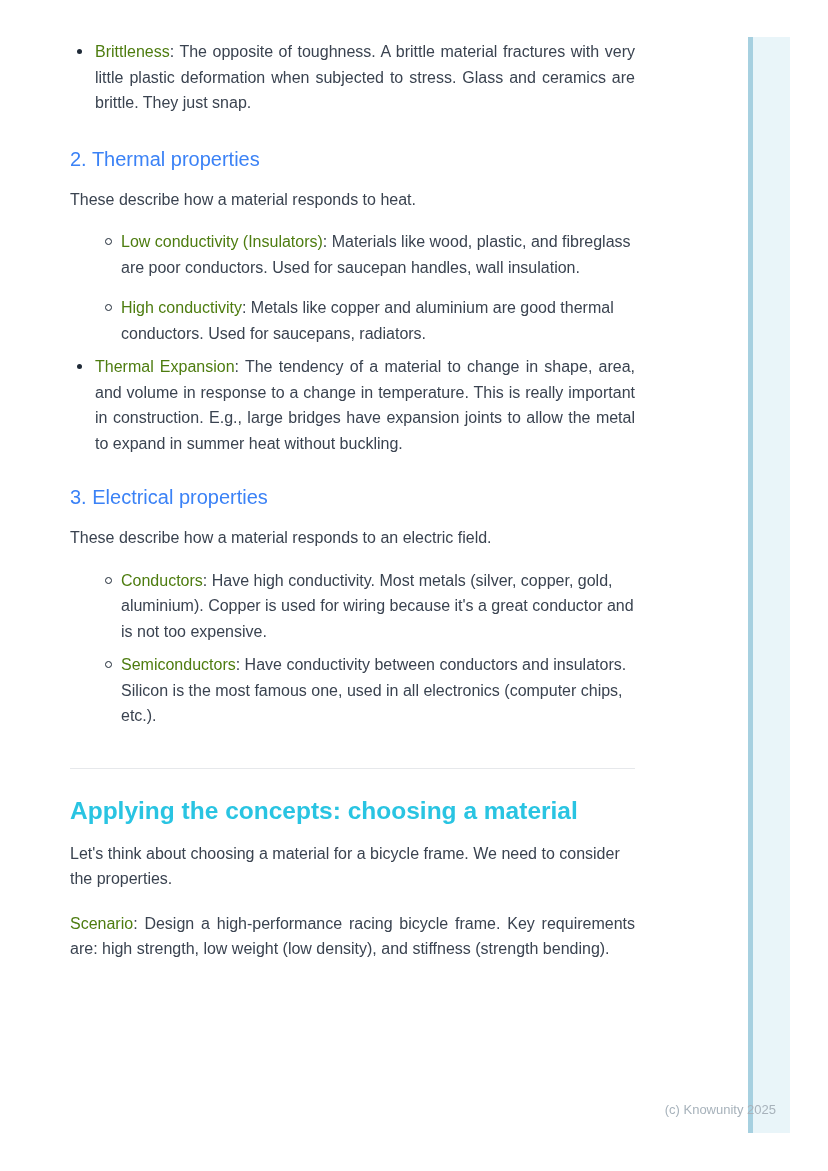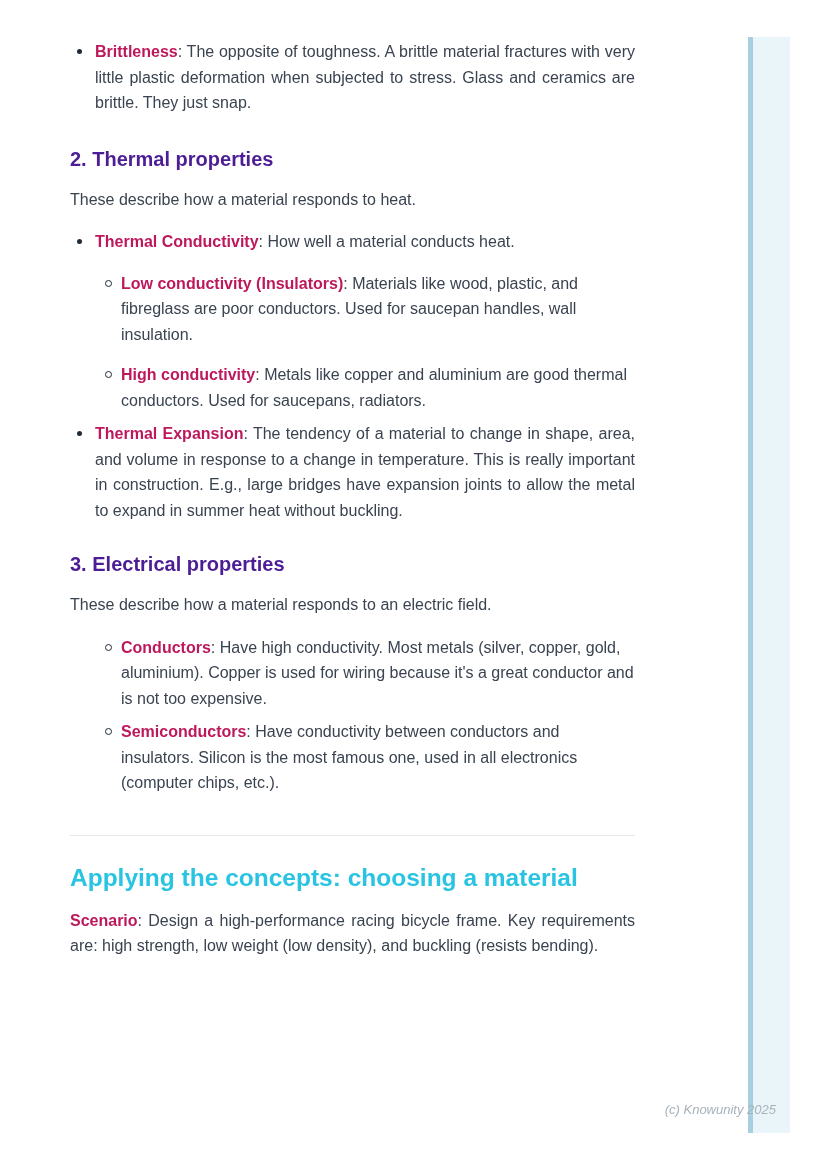--- a/index.html
+++ b/index.html
@@ -11,39 +11,39 @@
     overflow:hidden;
   }
   .content{
     position:absolute;
     left:70px;top:39px;
     width:565px;
     font-size:16px;
     line-height:25.5px;
     color:#3a4350;
   }
-  .content strong{color:#be185d;font-weight:bold;}
+  .content strong{color:#4d7c0f;font-weight:normal;}
   .li{position:relative;}
   .l1{padding-left:25px;}
   .l2{padding-left:51px;}
   .dot{
     position:absolute;left:7px;top:10px;
     width:5px;height:5px;border-radius:50%;
     background:#1f2a37;
   }
   .circle{
     position:absolute;left:35px;top:9px;
     width:5px;height:5px;border-radius:50%;
     border:1.5px solid #1f2a37;
     background:transparent;
   }
   .justify{text-align:justify;}
   .h-sub{
-    font-size:20px;line-height:28px;font-weight:bold;
-    color:#4c1d95;
+    font-size:20px;line-height:28px;font-weight:normal;
+    color:#3b82f6;
     margin:0 0 14px 0;
   }
   .h-main{
     font-size:24.5px;line-height:32px;font-weight:bold;
     color:#29c4e2;
     margin:4px 0 14px 0;
   }
   .para{margin:0 0 17px 0;}
   .mb29{margin-bottom:29px;}
   .mb27{margin-bottom:27px;}
@@ -67,21 +67,20 @@
     border-left:5px solid #a6d0e0;
     z-index:1;
   }
   .watermark{
     position:absolute;
     top:1102px;right:52px;
     font-size:13px;line-height:15px;
     color:#a7b2bb;
     z-index:2;
     white-space:nowrap;
-    font-style:italic;
   }
 </style>
 </head>
 <body>
 
 <div class="page">
 
   <div class="stripe"></div>
 
   <div class="watermark">(c) Knowunity 2025</div>
@@ -90,24 +89,20 @@
 
     <div class="li l1 justify mb29">
       <span class="dot"></span>
       <strong>Brittleness</strong><span>: The opposite of toughness. A brittle material fractures with very little plastic deformation when subjected to stress. Glass and ceramics are brittle. They just snap.</span>
     </div>
 
     <div class="h-sub">2. Thermal properties</div>
 
     <p class="para">These describe how a material responds to heat.</p>
 
-    <div class="li l1 mb16">
-      <span class="dot"></span>
-      <strong>Thermal Conductivity</strong><span>: How well a material conducts heat.</span>
-    </div>
 
     <div class="li l2 mb15">
       <span class="circle"></span>
       <strong>Low conductivity (Insulators)</strong><span>: Materials like wood, plastic, and fibreglass are poor conductors. Used for saucepan handles, wall insulation.</span>
     </div>
 
     <div class="li l2 mb8">
       <span class="circle"></span>
       <strong>High conductivity</strong><span>: Metals like copper and aluminium are good thermal conductors. Used for saucepans, radiators.</span>
     </div>
@@ -130,19 +125,20 @@
 
     <div class="li l2 mb24">
       <span class="circle"></span>
       <strong>Semiconductors</strong><span>: Have conductivity between conductors and insulators. Silicon is the most famous one, used in all electronics (computer chips, etc.).</span>
     </div>
 
     <hr class="divider">
 
     <div class="h-main">Applying the concepts: choosing a material</div>
 
+    <p class="para mb19">Let's think about choosing a material for a bicycle frame. We need to consider the properties.</p>
 
     <p class="para justify mb0">
-      <strong>Scenario</strong><span>: Design a high-performance racing bicycle frame. Key requirements are: high strength, low weight (low density), and buckling (resists bending).</span>
+      <strong>Scenario</strong><span>: Design a high-performance racing bicycle frame. Key requirements are: high strength, low weight (low density), and stiffness (strength bending).</span>
     </p>
 
   </div>
 </div>
 
 </body></html>

